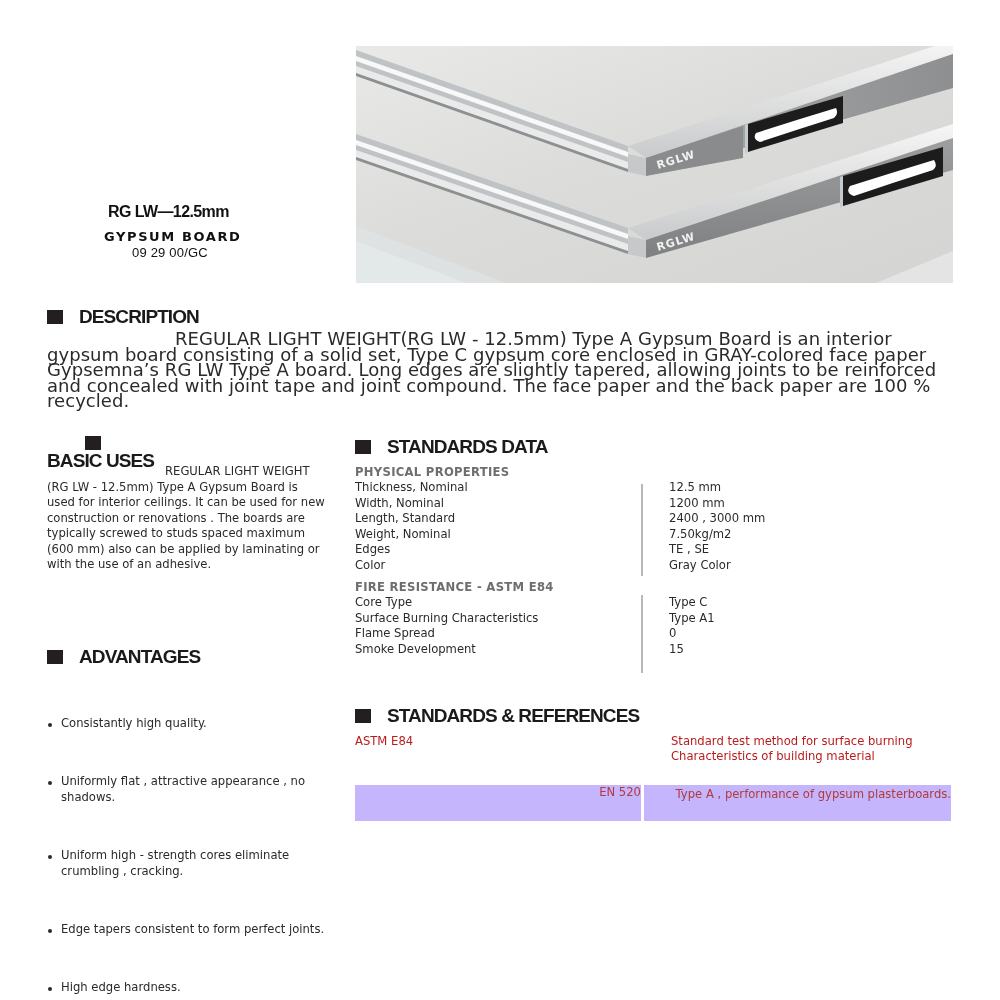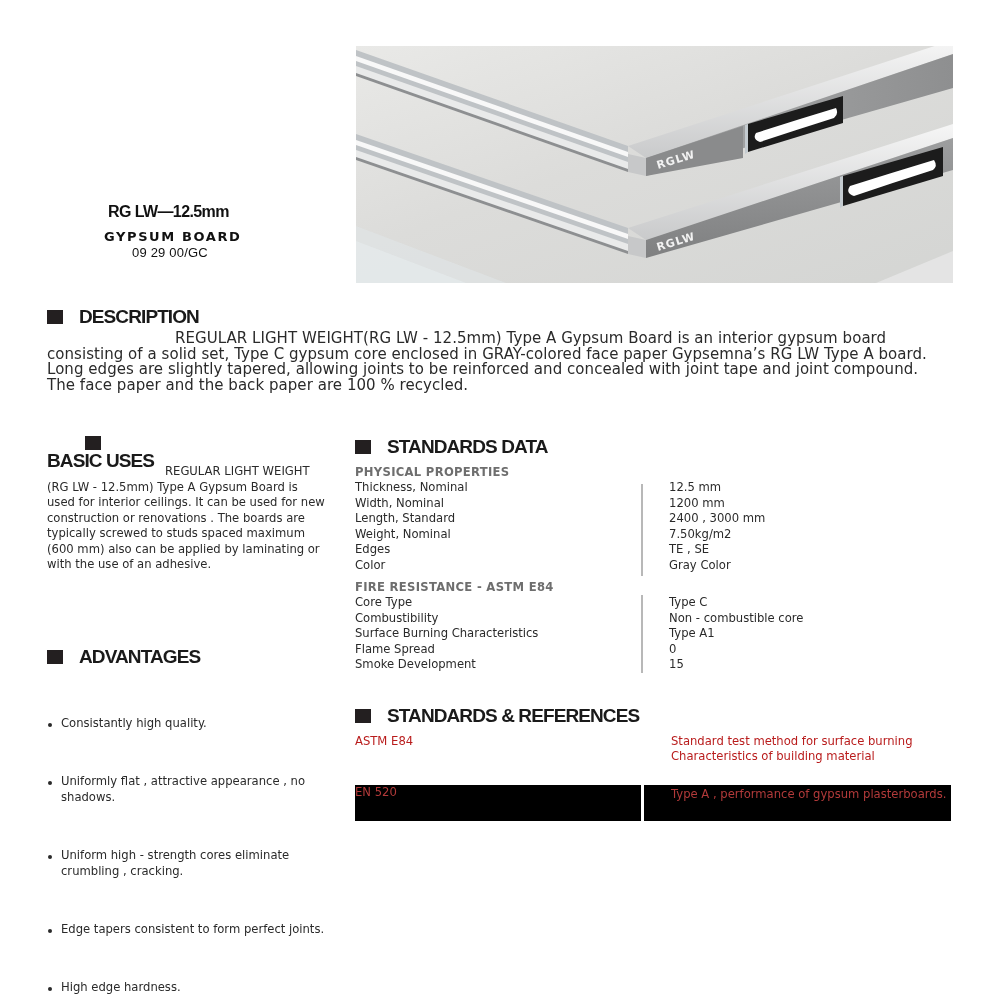--- a/index.html
+++ b/index.html
@@ -40,21 +40,21 @@
     .heading .sq {
       display: inline-block; width: 16px; height: 14px; background: #231f20;
       margin-right: 16px;
     }
 
     
     .body-text {
       position: absolute; font-family: "DejaVu Sans", sans-serif;
       font-size: 12.4px; line-height: 15.6px; color: #2a2a2a;
     }
-    .desc { left: 47px; top: 331px; width: 900px; font-size: 15px; line-height: 15.6px; letter-spacing: 0.05px; }
+    .desc { left: 47px; top: 331px; width: 900px; font-size: 18px; line-height: 15.6px; letter-spacing: 0.05px; }
     .desc .lead-gap { display: inline-block; width: 128px; }
     .basic { left: 47px; top: 464px; width: 280px; font-size: 11.6px; line-height: 15.5px; }
     .basic .lead-gap { display: inline-block; width: 118px; }
 
     .adv-list { position: absolute; left: 47px; top: 673px; width: 290px; list-style: none;
       font-family: "DejaVu Sans", sans-serif; font-size: 11.6px; line-height: 15.4px; color: #2a2a2a; }
     .adv-list li { position: relative; padding-left: 14px; margin-top: 43px; }
     .adv-list li::before {
       content: ""; position: absolute; left: 1px; top: 7px; width: 4px; height: 4px;
       border-radius: 50%; background: #2a2a2a;
@@ -73,21 +73,21 @@
 
     
     .std { position: absolute; left: 355px; top: 733px; width: 596px; }
     .srow { display: flex; }
     .srow .c1 { width: 286px; padding-top: 0; font-size: 11.6px; line-height: 15.4px; }
     .srow .gap { width: 3px; background: #fff; }
     .srow .c2 { flex: 1; padding-left: 27px; font-size: 11.6px; line-height: 15.4px; }
     .srow.r1 { height: 52px; color: #b91c1c; }
     .srow.r1 .c1, .srow.r1 .c2 { padding-top: 1px; }
     .srow.r2 { height: 36px; color: #b23a3a; }
-    .srow.r2 .c1, .srow.r2 .c2 { background: #000000; }
+    .srow.r2 .c1, .srow.r2 .c2 { background: #c4b5fd; text-align: right; }
     .srow.r2 .c1 { padding-top: 0; }
     .srow.r2 .c2 { padding-top: 2px; }
   </style>
 </head>
 <body>
 
 <div class="hero">
   <svg viewBox="0 0 597 237">
     <defs>
       <linearGradient id="edgeTop" x1="0" y1="0" x2="0" y2="1">
@@ -207,24 +207,20 @@
     <span class="k">Color</span>
     <span class="v">Gray Color</span>
   </div>
 
   <div class="subhead" style="margin-top:6px;">FIRE RESISTANCE -  ASTM E84</div>
   <div class="trow">
     <span class="k">Core Type</span>
     <span class="v">Type C</span>
   </div>
   <div class="trow">
-    <span class="k">Combustibility</span>
-    <span class="v">Non - combustible core</span>
-  </div>
-  <div class="trow">
     <span class="k">Surface Burning Characteristics</span>
     <span class="v">Type A1</span>
   </div>
   <div class="trow">
     <span class="k">Flame Spread</span>
     <span class="v">0</span>
   </div>
   <div class="trow">
     <span class="k">Smoke Development</span>
     <span class="v">15</span>

